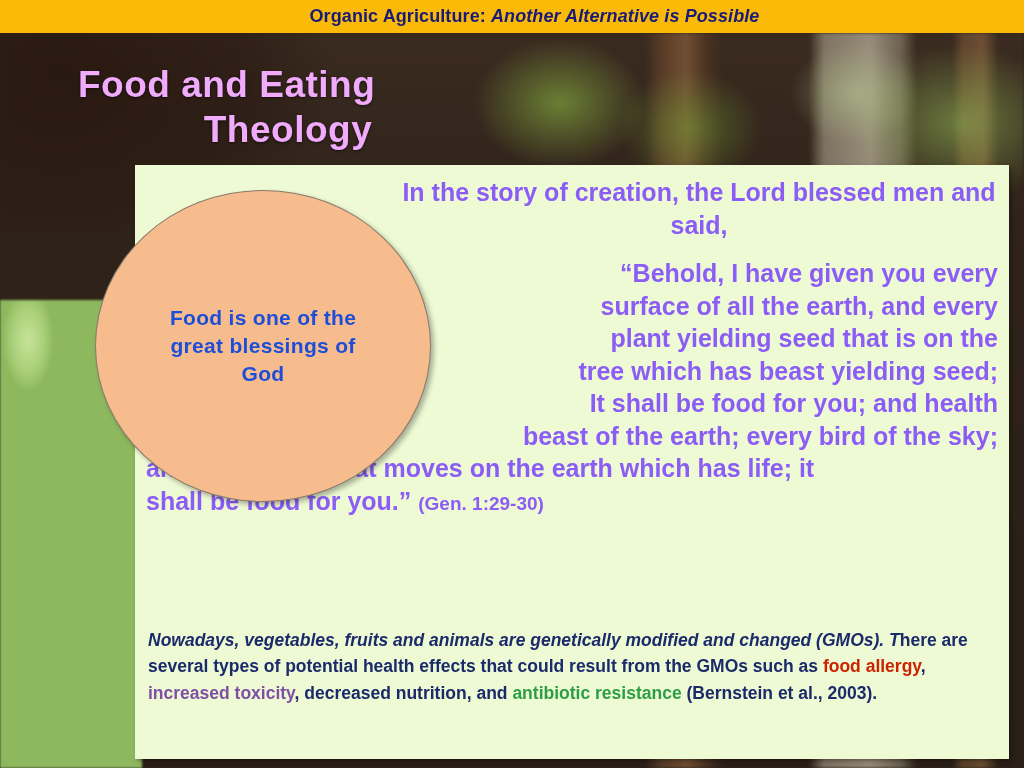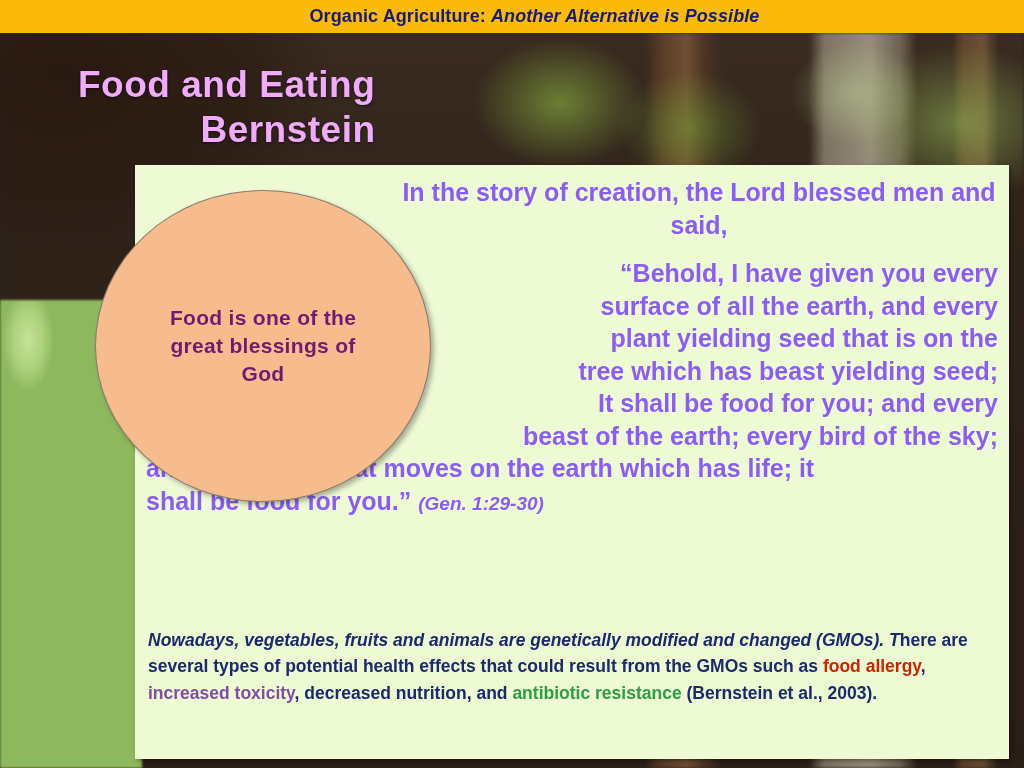--- a/index.html
+++ b/index.html
@@ -132,21 +132,21 @@
     width:852px;
     color:#1b2a6b;
     font-weight:bold;
     font-size:25px;
     line-height:1.30;
   }
   .s-intro { text-align:center; padding-left:254px; }
   .s-quote { text-align:right; padding-left:254px; margin-top:16px; }
   .s-wide  { text-align:left; margin-top:0; }
   #scripture .cite {
-    font-size:19px; font-style:italic; font-weight:bold;
+    font-size:19px; font-weight:bold;
   }
 
   
   #footnote {
     position:absolute; left:148px; top:627px;
     width:858px;
     color:#1b2a6b;
     font-weight:bold;
     font-size:17.5px;
     line-height:1.50;
@@ -166,40 +166,40 @@
   <div id="bananas"></div>
 
   <div id="header" style="background: rgb(251, 186, 7);">
     <div id="header-title" style="color: rgb(25, 27, 120);">
       <span>Organic Agriculture: </span><span class="italic">Another Alternative is Possible</span>
     </div>
   </div>
 
   <div id="slide-title" style="color: #f0abfc;">
     <span class="line1">Food and Eating</span>
-    <span class="line2">Bernstein</span>
+    <span class="line2">Theology</span>
   </div>
 
   <div id="panel" style="background: rgb(238, 250, 212);"></div>
 
   <div id="scripture" style="color: #8b5cf6;">
     <div class="s-intro">In the story of creation, the Lord blessed men and said,</div>
     <div class="s-quote">
       <div>“Behold, I have given you every</div>
       <div>surface of all the earth, and every</div>
       <div>plant yielding seed that is on the</div>
       <div>tree which has beast yielding seed;</div>
-      <div>It shall be food for you; and every</div>
+      <div>It shall be food for you; and health</div>
       <div>beast of the earth; every bird of the sky;</div>
     </div>
     <div class="s-wide">
       <div>and everything that moves on the earth which has life; it</div>
       <div><span>shall be food for you.”</span> <span class="cite">(Gen. 1:29-30)</span></div>
     </div>
   </div>
 
   <div id="oval" style="background: rgb(247, 188, 142);">
-    <div id="oval-text" style="color: #701a75;">Food is one of the great blessings of God</div>
+    <div id="oval-text" style="color: #1d4ed8;">Food is one of the great blessings of God</div>
   </div>
 
   <div id="footnote"><span class="it">Nowadays, vegetables, fruits and animals are genetically modified and changed (GMOs). T</span><span>here are several types of potential health effects that could result from the GMOs such as </span><span class="red" style="color: rgb(204, 34, 0);">food allergy</span><span>, </span><span class="pur" style="color: rgb(127, 79, 165);">increased toxicity</span><span>, </span><span class="blu" style="color: rgb(27, 42, 107);">decreased nutrition</span><span>, and </span><span class="grn" style="color: rgb(46, 158, 69);">antibiotic resistance</span><span> (Bernstein et al., 2003).</span></div>
 
 </div>
 
 </body></html>

